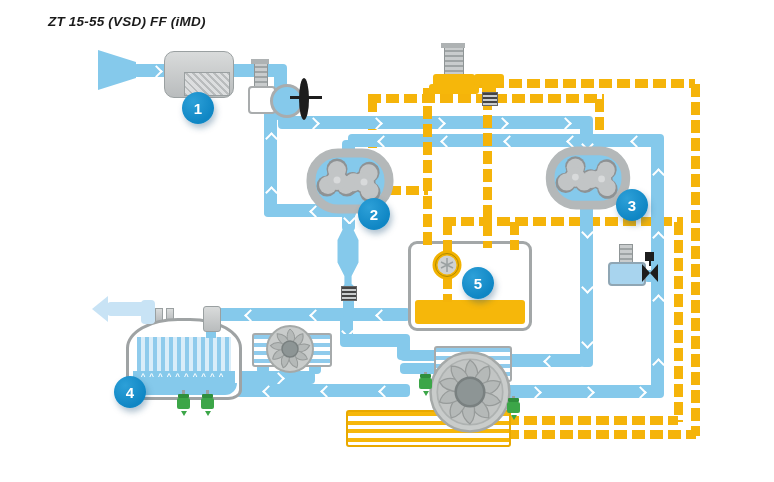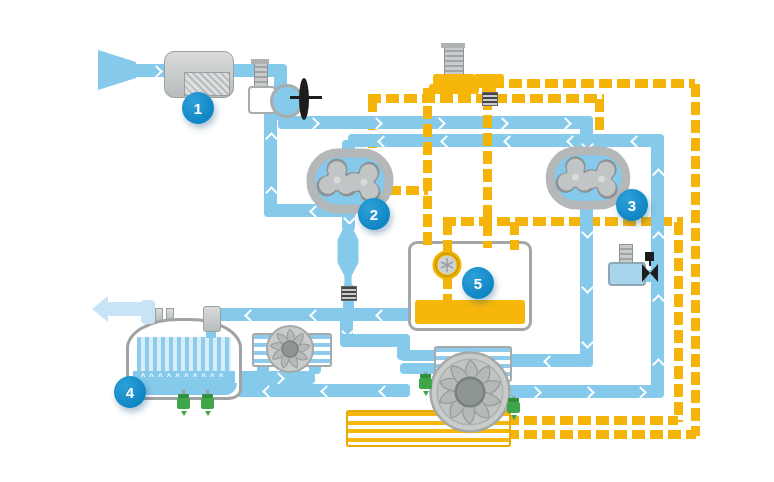--- a/index.html
+++ b/index.html
@@ -69,20 +69,21 @@
         z-index:14;}
   .spring{position:absolute;background:repeating-linear-gradient(180deg,#444 0 2px,#c9cccd 2px 4px);
           border:1px solid #666;z-index:14;}
   .arrowhead-left{position:absolute;width:0;height:0;border-top:13px solid transparent;
         border-bottom:13px solid transparent;border-right:16px solid var(--pipe-pale);}
 </style>
 </head>
 <body>
 
 <div id="canvas">
+  <div class="title">ZT 15-55 (VSD) FF (iMD)</div>
 
   <div class="yel h" style="left:437px;top:79px;width:258px;"></div>
   <div class="yel h" style="left:368px;top:94px;width:236px;"></div>
   <div class="yel v" style="left:368px;top:99px;height:54px;"></div>
   <div class="yel v" style="left:595px;top:99px;height:58px;"></div>
   <div class="yel h" style="left:443px;top:217px;width:240px;"></div>
   <div class="yel v" style="left:443px;top:222px;height:32px;z-index:11;"></div>
   <div class="yel v" style="left:443px;top:276px;height:26px;z-index:11;"></div>
   <div class="yel v" style="left:510px;top:222px;height:28px;z-index:11;"></div>
   <div class="yel v" style="left:423px;top:88px;height:160px;z-index:11;"></div>

